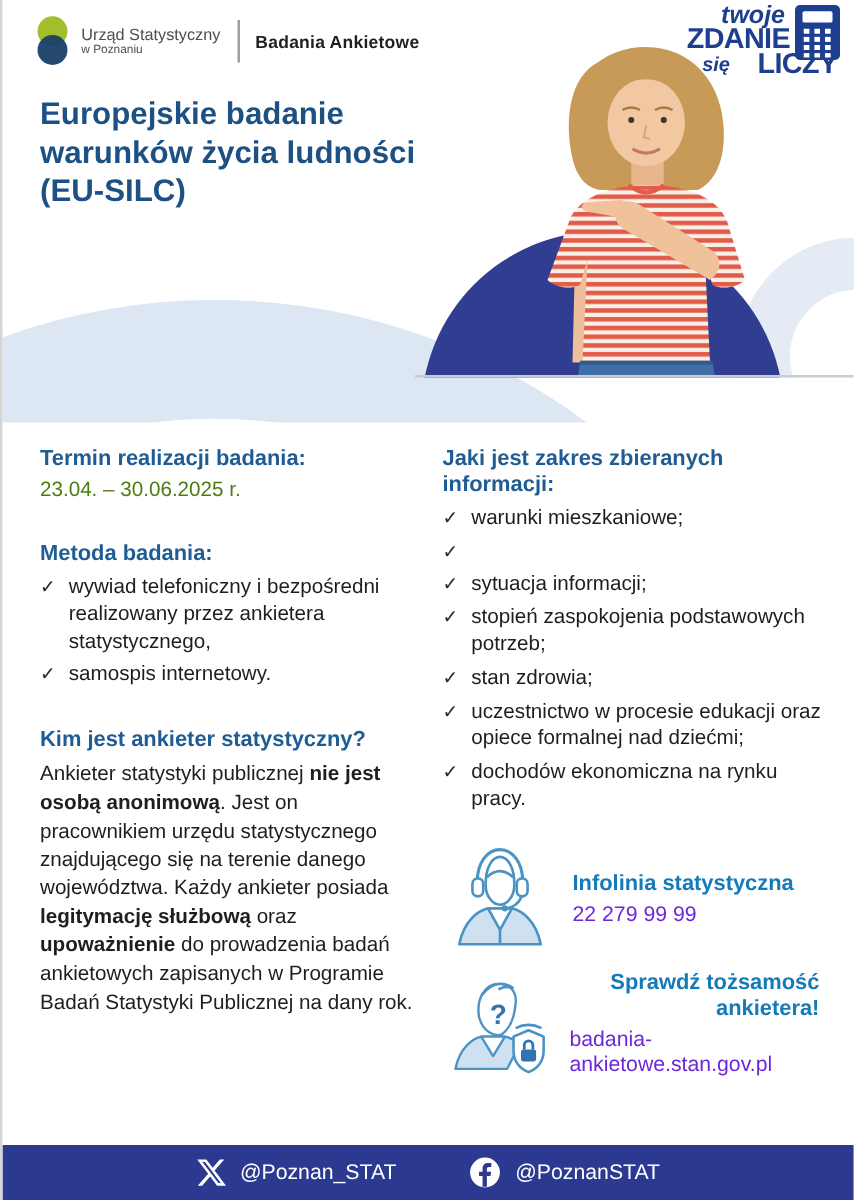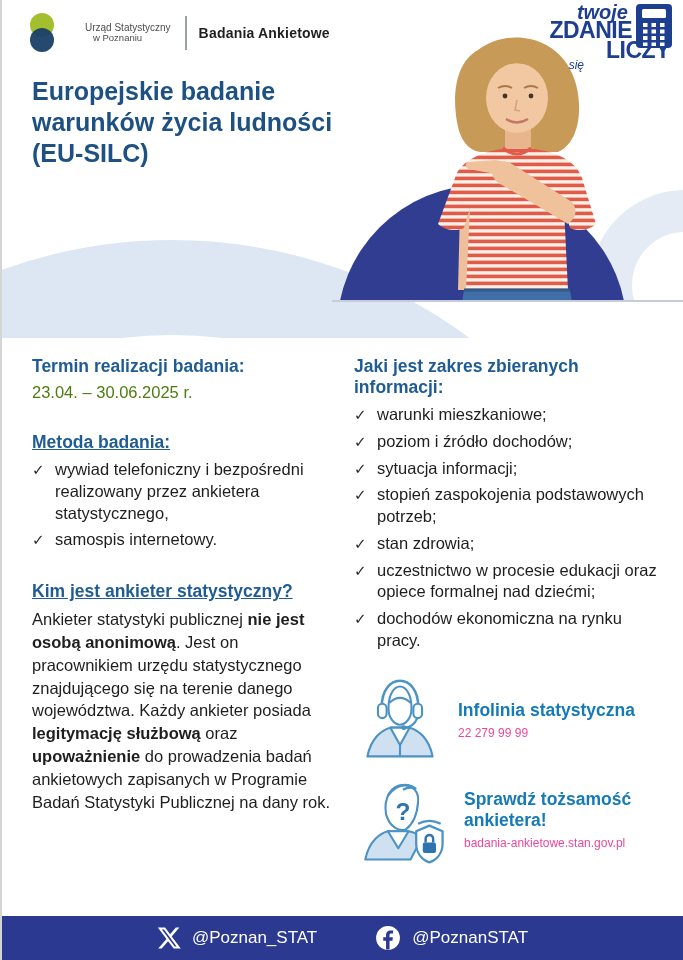--- a/index.html
+++ b/index.html
@@ -9,30 +9,30 @@
     font-family:"Liberation Sans","DejaVu Sans",sans-serif;
     color:#1e1e1e;
     border-left:2px solid #d5d5d5;
   }
   
   .header { position:absolute; left:28px; top:12px; display:flex; align-items:center; z-index:6; }
   .org-logo { position:relative; width:26px; height:42px; margin-right:9px; }
   .org-logo .c-green { position:absolute; left:0; top:1px;  width:24px; height:24px; border-radius:50%; background:#a3bf2e; }
   .org-logo .c-navy  { position:absolute; left:0; top:16px; width:24px; height:24px; border-radius:50%; background:#1a3f68; opacity:.95; }
   .org-text { line-height:1.1; }
-  .org-name    { font-size:10px; color:#4d4d4d;margin-left:20px; }
-  .org-subname { font-size:9.5px;  color:#4d4d4d;margin-left:28px; }
+  .org-name    { font-size:13px; color:#4d4d4d; }
+  .org-subname { font-size:9.5px;  color:#4d4d4d; }
   .header-divider { width:2px; height:34px; background:#9aa0a6; margin:0 12px 0 14px; }
   .section-label { font-size:14px; font-weight:bold; color:#1f1f1f; letter-spacing:.2px; }
 
   
   .campaign { position:absolute; top:4px; right:11px; width:142px; height:60px; z-index:6; color:#1e3f8f; }
   .campaign .w-twoje  { position:absolute; right:44px; top:-3px; font-size:20px; font-weight:bold; font-style:italic; }
   .campaign .w-zdanie { position:absolute; right:40px; top:13px; font-size:23px; font-weight:bold; letter-spacing:-.5px; }
-  .campaign .w-sie    { position:absolute; right:88px; top:54px; font-size:12px; font-weight:normal; font-style:italic; }
+  .campaign .w-sie    { position:absolute; right:88px; top:40px; font-size:16px; font-weight:bold; font-style:italic; }
   .campaign .w-liczy  { position:absolute; right:2px;  top:33px; font-size:23px; font-weight:bold; letter-spacing:-.5px; }
   .calc-icon { position:absolute; right:0; top:0; }
 
   
   .bg-clip   { position:absolute; left:0; top:0; width:683px; height:338px; overflow:hidden; z-index:0; }
   .ring-left { position:absolute; left:-330px; top:240px; width:1000px; height:1000px;
                border:95px solid #dde7f3; border-radius:50%; }
   .photo-clip{ position:absolute; left:0; top:0; width:683px; height:302px; overflow:hidden; z-index:1; }
   .ring-right{ position:absolute; left:588px; top:190px; width:190px; height:190px;
                border:42px solid #e4ebf5; border-radius:50%; }
@@ -43,33 +43,33 @@
 
   
   .page-title { position:absolute; left:30px; top:76px; width:302px; z-index:5;
                 font-size:25px; font-weight:bold; line-height:1.24; color:#1d5184; }
 
   
   .content { position:absolute; left:30px; top:356px; width:628px; display:flex; gap:22px; z-index:5; }
   .col-left  { width:300px; }
   .col-right { width:306px; }
   .sec-heading { font-size:17.5px; font-weight:bold; color:#1f5c94; margin-bottom:6px; }
-  .mt { margin-top:30px;text-decoration:underline; }
+  .mt { margin-top:30px; }
   .plain-value { font-size:16.5px; color:#4d7c0f; }
   .checklist { list-style:none; }
   .check-item { display:flex; gap:9px; font-size:16.5px; line-height:1.32; margin-bottom:5px; }
   .check-item .check-mark { flex:0 0 14px; color:#2a2a2a; font-size:15px; padding-top:1px; }
   .body-par { font-size:16.5px; line-height:1.385; color:#1e1e1e; }
 
   
   .contact-row { display:flex; align-items:center; gap:12px; }
   .row-infoline { margin-top:22px; }
   .row-verify   { margin-top:6px; }
-  .contact-text .c-head { font-size:17.5px; font-weight:bold; color:#157ab8; line-height:1.2; }
-  .contact-text .c-sub  { font-size:12px; color:#ec4899; margin-top:5px; }
+  .contact-text .c-head { font-size:17.5px; font-weight:bold; color:#157ab8; line-height:1.2;text-align:right; }
+  .contact-text .c-sub  { font-size:17px; color:#6d28d9; margin-top:5px; }
 
   
   .footer { position:absolute; left:0; right:0; bottom:0; height:44px; background:#2b3990;
             display:flex; align-items:center; justify-content:center; gap:58px; z-index:6; }
   .social { display:flex; align-items:center; gap:11px; color:#ffffff; font-size:17px; }
 </style>
 </head>
 <body>
 
 <div class="bg-clip">
@@ -171,21 +171,20 @@
 
   <div class="col-right">
     <div class="sec-heading">Jaki jest zakres zbieranych informacji:</div>
     <ul class="checklist">
         <li class="check-item">
           <span class="check-mark">✓</span>
           <span>warunki mieszkaniowe;</span>
         </li>
         <li class="check-item">
           <span class="check-mark">✓</span>
-          <span>poziom i źródło dochodów;</span>
         </li>
         <li class="check-item">
           <span class="check-mark">✓</span>
           <span>sytuacja informacji;</span>
         </li>
         <li class="check-item">
           <span class="check-mark">✓</span>
           <span>stopień zaspokojenia podstawowych potrzeb;</span>
         </li>
         <li class="check-item">

